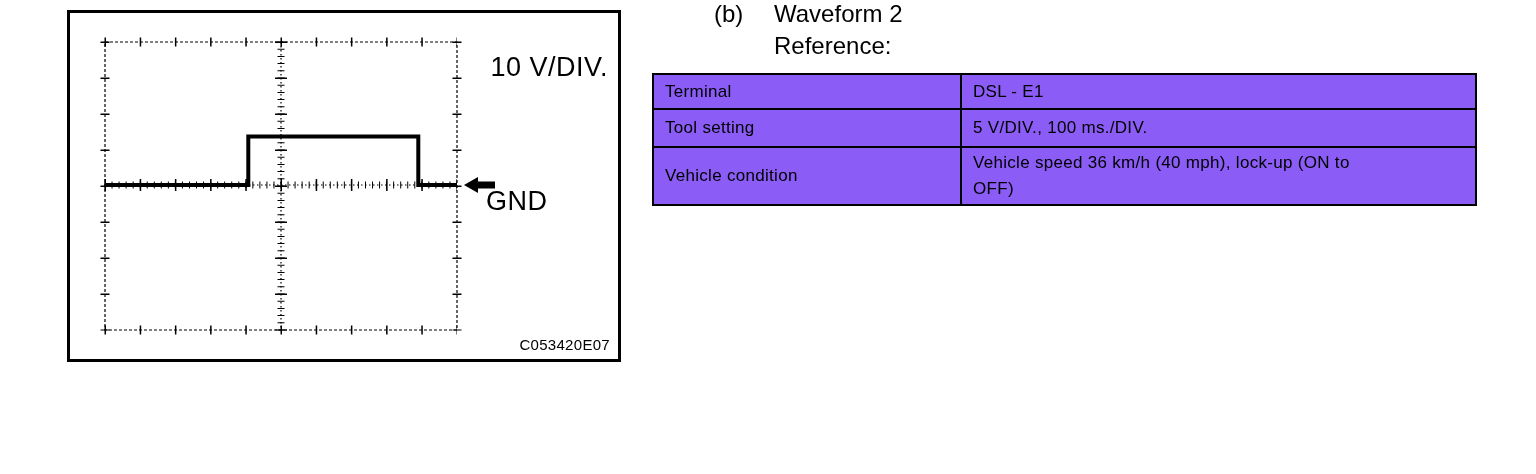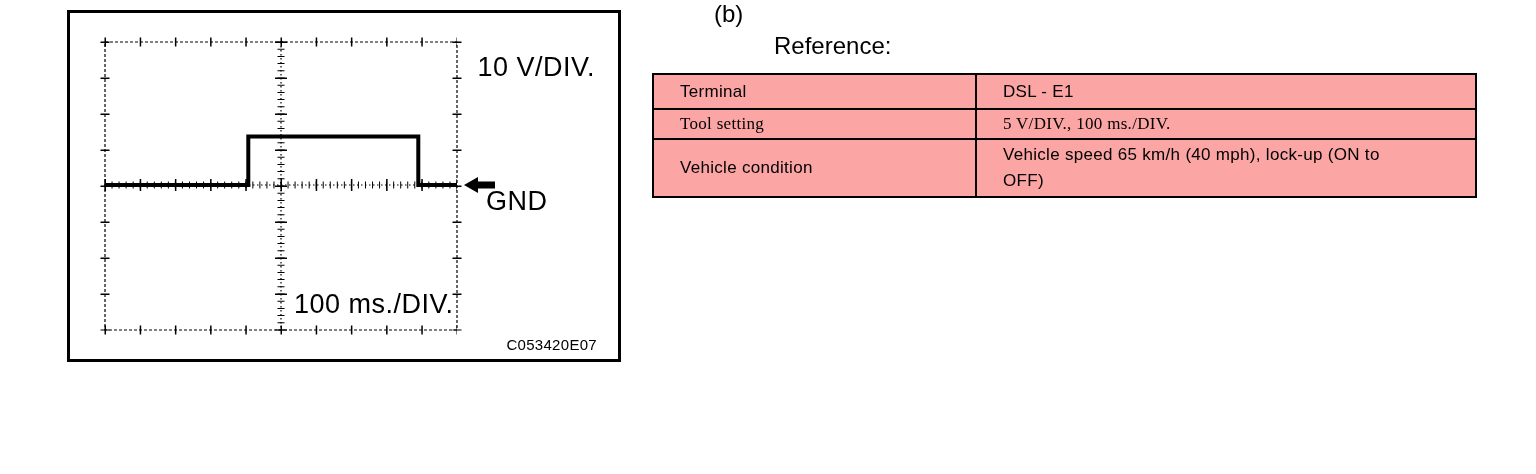--- a/index.html
+++ b/index.html
@@ -1,44 +1,44 @@
 <!DOCTYPE html>
 <html><head>
 <meta charset="utf-8">
 <style>
   html,body{margin:0;padding:0;background:#fff;}
   .page{
     position:relative;width:1536px;height:474px;background:#ffffff;
     font-family:"Liberation Sans",sans-serif;color:#000;overflow:hidden;
   }
   
-  .figure-box{position:absolute;left:67px;top:10px;width:554px;height:352px;}
+  .figure-box{position:absolute;left:67px;top:10px;width:554px;height:352px;padding-left:13px;}
   .figure-box svg{position:absolute;left:0;top:0;}
   .slabel{position:absolute;font-size:27px;letter-spacing:.5px;white-space:nowrap;line-height:1;}
   .slabel.v{top:44px;right:26px;}
   .slabel.g{left:419px;top:178px;}
   .slabel.t{left:227px;top:281px;}
   .figcode{position:absolute;font-size:15px;right:24px;top:327px;letter-spacing:.3px;line-height:1;}
   
   .h-index{position:absolute;left:714px;top:1px;font-size:24px;line-height:1.1;}
   .h-title{position:absolute;left:774px;top:1px;font-size:24px;line-height:1.1;}
   .h-sub{position:absolute;left:774px;top:33px;font-size:24px;font-weight:normal;line-height:1.1;}
   
   .ref-table{
     position:absolute;left:652px;top:73px;width:825px;
     border-collapse:collapse;table-layout:fixed;
     font-size:17px;letter-spacing:.3px;color:#000;
   }
   .ref-table td{
     border:2px solid #000;vertical-align:middle;
-    padding:2px 8px 2px 26px;background:#fca5a5;
+    padding:2px 8px 2px 11px;background:#8b5cf6;
   }
   .ref-table .c1{width:287px;}
   .ref-table tr.r1{height:35px;}
-  .ref-table tr.r2{height:30px;font-family:Liberation Serif, serif;}
+  .ref-table tr.r2{height:38px;}
   .ref-table tr.r3{height:52px;}
   .vline{line-height:26px;white-space:nowrap;}
 </style>
 </head>
 <body>
 
 <div class="page">
 
   <div class="figure-box">
     <svg width="554" height="352" viewBox="0 0 554 352">
@@ -64,40 +64,40 @@
 
       <polyline points="38.0,175.0 181.3,175.0 181.3,126.4 351.3,126.4 351.3,175.0 390.0,175.0" fill="none" stroke="#000" stroke-width="4" stroke-linejoin="miter"></polyline>
 
       <g fill="#000">
         <polygon points="397,175 411,167 411,183"></polygon>
         <rect x="410" y="171.5" width="18" height="7"></rect>
       </g>
     </svg>
     <div class="slabel v">10 V/DIV.</div>
     <div class="slabel g">GND</div>
-    <div class="slabel t">100 ms./DIV.</div>
     <div class="figcode">C053420E07</div>
   </div>
 
   <div class="h-index">(b)</div>
+  <div class="h-title">Waveform 2</div>
   <div class="h-sub">Reference:</div>
 
   <table class="ref-table">
     <tbody>
         <tr class="r1">
       <td class="c1">Terminal</td>
       <td>DSL - E1</td>
     </tr>
     <tr class="r2">
       <td class="c1">Tool setting</td>
       <td>5 V/DIV., 100 ms./DIV.</td>
     </tr>
     <tr class="r3">
       <td class="c1">Vehicle condition</td>
       <td>
-        <div class="vline">Vehicle speed 65 km/h (40 mph), lock-up (ON to</div>
+        <div class="vline">Vehicle speed 36 km/h (40 mph), lock-up (ON to</div>
         <div class="vline">OFF)</div>
       </td>
     </tr>
   </tbody>
     </table>
 
 </div>
 
 </body></html>

